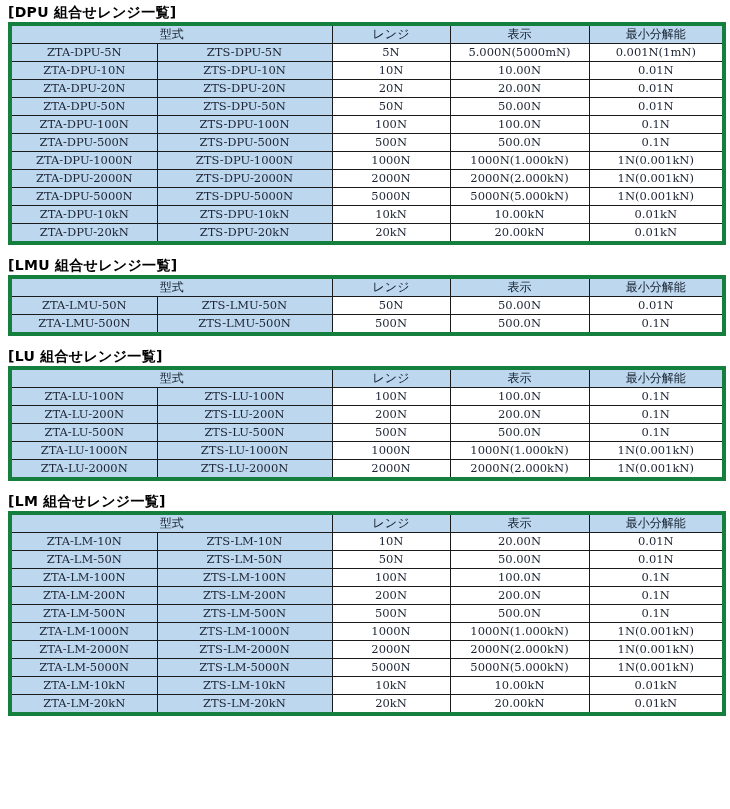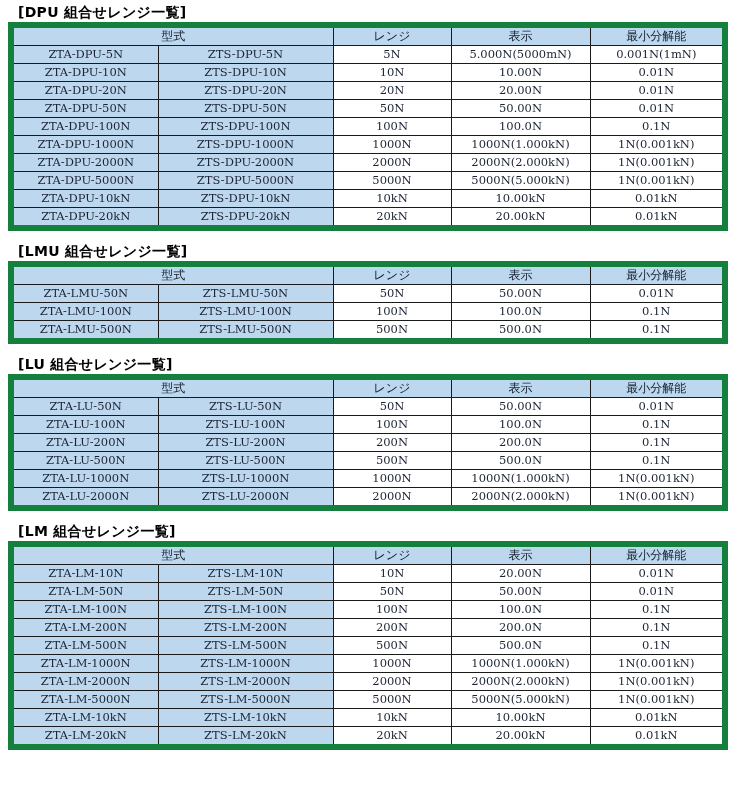--- a/index.html
+++ b/index.html
@@ -15,28 +15,28 @@
     padding: 4px 0 0 8px;
     width: 722px;
   }
   .tbl-section { margin-bottom: 12px; }
   .tbl-title {
     font-family: "DejaVu Sans", "Liberation Sans", sans-serif;
     font-weight: bold;
     font-size: 14px;
     line-height: 16px;
     color: #000000;
-    margin: 0 0 2px 10px;
+    margin: 0 0 2px 0;
     letter-spacing: 0.3px;
   }
   table.range-table {
     border-collapse: collapse;
     table-layout: fixed;
     width: 714px;
-    border: 6px solid #15803d;
+    border: 4px solid #15803d;
   }
   .c-zta  { width: 147px; }
   .c-zts  { width: 175px; }
   .c-range{ width: 118px; }
   .c-disp { width: 139px; }
   .c-res  { width: 135px; }
   .range-table th,
   .range-table td {
     border: 1px solid #1a1a1a;
     height: 17px;
@@ -112,20 +112,27 @@
               <td>0.01N</td>
             </tr>
             <tr>
               <td class="model">ZTA-DPU-100N</td>
               <td class="model">ZTS-DPU-100N</td>
               <td>100N</td>
               <td>100.0N</td>
               <td>0.1N</td>
             </tr>
             <tr>
+              <td class="model">ZTA-DPU-500N</td>
+              <td class="model">ZTS-DPU-500N</td>
+              <td>500N</td>
+              <td>500.0N</td>
+              <td>0.1N</td>
+            </tr>
+            <tr>
               <td class="model">ZTA-DPU-1000N</td>
               <td class="model">ZTS-DPU-1000N</td>
               <td>1000N</td>
               <td>1000N(1.000kN)</td>
               <td>1N(0.001kN)</td>
             </tr>
             <tr>
               <td class="model">ZTA-DPU-2000N</td>
               <td class="model">ZTS-DPU-2000N</td>
               <td>2000N</td>
@@ -177,27 +184,20 @@
       </thead>
       <tbody>
             <tr>
               <td class="model">ZTA-LMU-50N</td>
               <td class="model">ZTS-LMU-50N</td>
               <td>50N</td>
               <td>50.00N</td>
               <td>0.01N</td>
             </tr>
             <tr>
-              <td class="model">ZTA-LMU-100N</td>
-              <td class="model">ZTS-LMU-100N</td>
-              <td>100N</td>
-              <td>100.0N</td>
-              <td>0.1N</td>
-            </tr>
-            <tr>
               <td class="model">ZTA-LMU-500N</td>
               <td class="model">ZTS-LMU-500N</td>
               <td>500N</td>
               <td>500.0N</td>
               <td>0.1N</td>
             </tr>
           </tbody>
     </table>
   </section>
 
@@ -214,27 +214,20 @@
       <thead>
         <tr>
           <th colspan="2">型式</th>
           <th>レンジ</th>
           <th>表示</th>
           <th>最小分解能</th>
         </tr>
       </thead>
       <tbody>
             <tr>
-              <td class="model">ZTA-LU-50N</td>
-              <td class="model">ZTS-LU-50N</td>
-              <td>50N</td>
-              <td>50.00N</td>
-              <td>0.01N</td>
-            </tr>
-            <tr>
               <td class="model">ZTA-LU-100N</td>
               <td class="model">ZTS-LU-100N</td>
               <td>100N</td>
               <td>100.0N</td>
               <td>0.1N</td>
             </tr>
             <tr>
               <td class="model">ZTA-LU-200N</td>
               <td class="model">ZTS-LU-200N</td>
               <td>200N</td>

